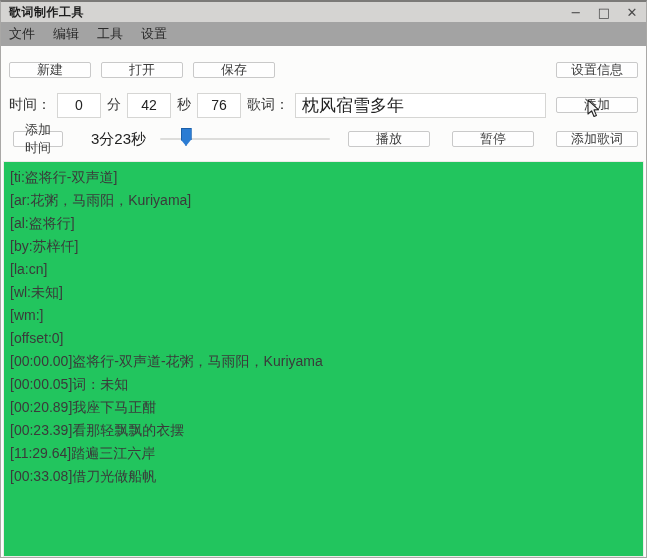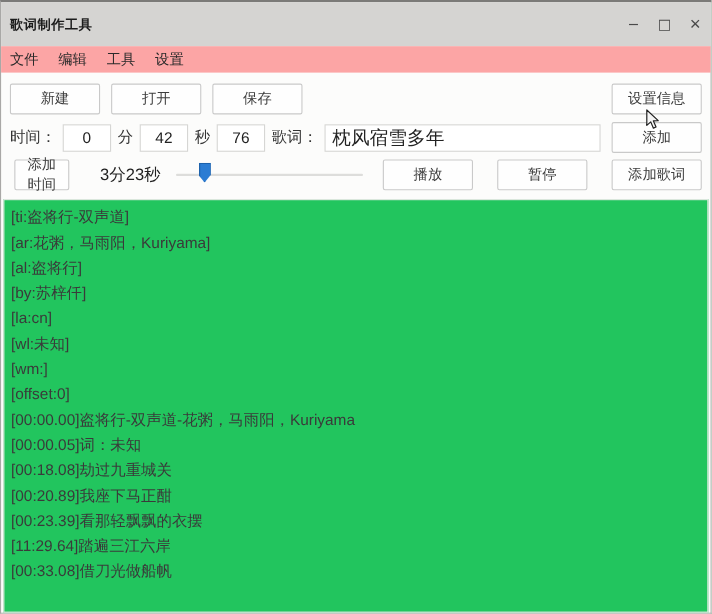--- a/index.html
+++ b/index.html
@@ -12,50 +12,50 @@
   }
   .window {
     width: 647px; height: 558px;
     border: 1px solid #a9a8a6;
     border-top: 2px solid #7b7a78;
     display: flex; flex-direction: column;
     background: #fcfcfb;
   }
   
   .titlebar {
-    height: 40px;
+    height: 20px;
     background: #d5d4d2;
     display: flex; align-items: center;
     padding: 0 6px 0 8px;
     flex: 0 0 auto;
   }
   .titlebar .title {
     font-size: 12px; font-weight: bold; color: #1c1c1c;
     letter-spacing: 0.5px;
   }
   .win-controls { margin-left: auto; display: flex; align-items: center; gap: 12px; }
   .win-btn {
     font-size: 13px; color: #4a4a4a; line-height: 1;
     width: 16px; text-align: center; cursor: default;
     font-family: "DejaVu Sans", sans-serif;
   }
   
   .menubar {
     height: 24px;
-    background: #fca5a5;
+    background: #a3a3a3;
     display: flex; align-items: center;
     padding: 0 8px; gap: 18px;
     flex: 0 0 auto;
   }
   .menu-item { font-size: 13px; color: #2a2a2a; cursor: default; }
   
   .row { display: flex; align-items: center; padding: 0 8px; flex: 0 0 auto; }
   .toolbar-row { margin-top: 10px; height: 28px; gap: 10px; }
   .btn {
-    height: 28px;
+    height: 16px;
     background: #fefefe;
     border: 1px solid #c9c9c9;
     border-radius: 2px;
     font-size: 13px; color: #3d3d3d;
     display: inline-flex; align-items: center; justify-content: center;
     padding: 4px 10px;
     font-family: "Liberation Sans", "DejaVu Sans", sans-serif;
   }
   .btn-w { width: 82px; }
   .spacer { flex: 1; }
@@ -184,21 +184,20 @@
       <div class="lyric-line">[ti:盗将行-双声道]</div>
       <div class="lyric-line">[ar:花粥，马雨阳，Kuriyama]</div>
       <div class="lyric-line">[al:盗将行]</div>
       <div class="lyric-line">[by:苏梓仟]</div>
       <div class="lyric-line">[la:cn]</div>
       <div class="lyric-line">[wl:未知]</div>
       <div class="lyric-line">[wm:]</div>
       <div class="lyric-line">[offset:0]</div>
       <div class="lyric-line">[00:00.00]盗将行-双声道-花粥，马雨阳，Kuriyama</div>
       <div class="lyric-line">[00:00.05]词：未知</div>
-      <div class="lyric-line">[00:18.08]劫过九重城关</div>
       <div class="lyric-line">[00:20.89]我座下马正酣</div>
       <div class="lyric-line">[00:23.39]看那轻飘飘的衣摆</div>
       <div class="lyric-line">[11:29.64]踏遍三江六岸</div>
       <div class="lyric-line">[00:33.08]借刀光做船帆</div>
     </div>
 
 </div>
 
 <svg class="cursor" viewBox="0 0 14 20">
   <path d="M2,1 L2,15 L5.6,11.8 L8,17.5 L10.4,16.4 L8,10.9 L12.4,10.7 Z" fill="#f5f5f5" stroke="#222" stroke-width="1.1" stroke-linejoin="round"></path>

